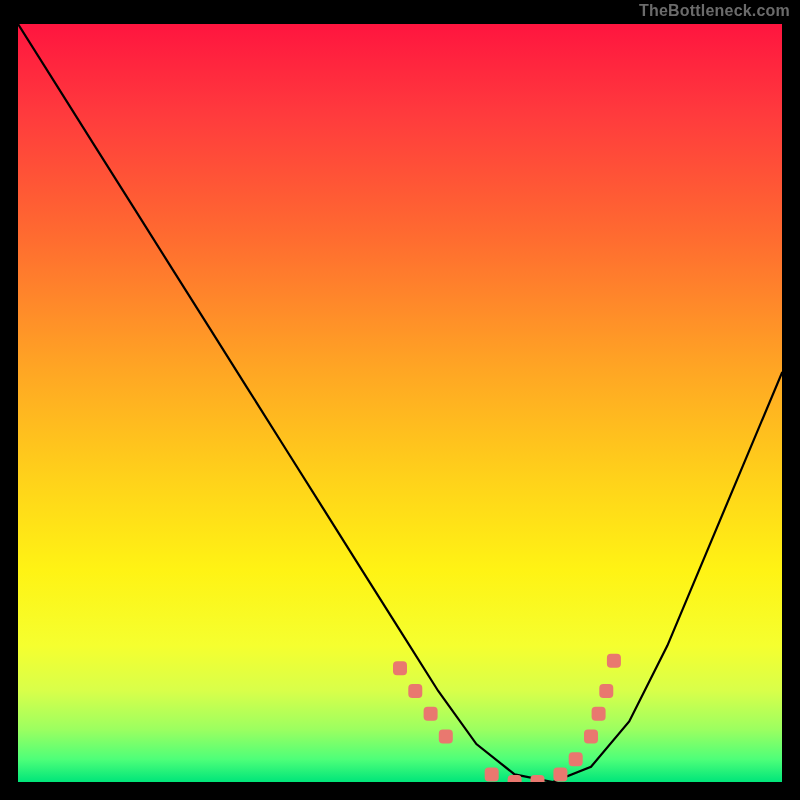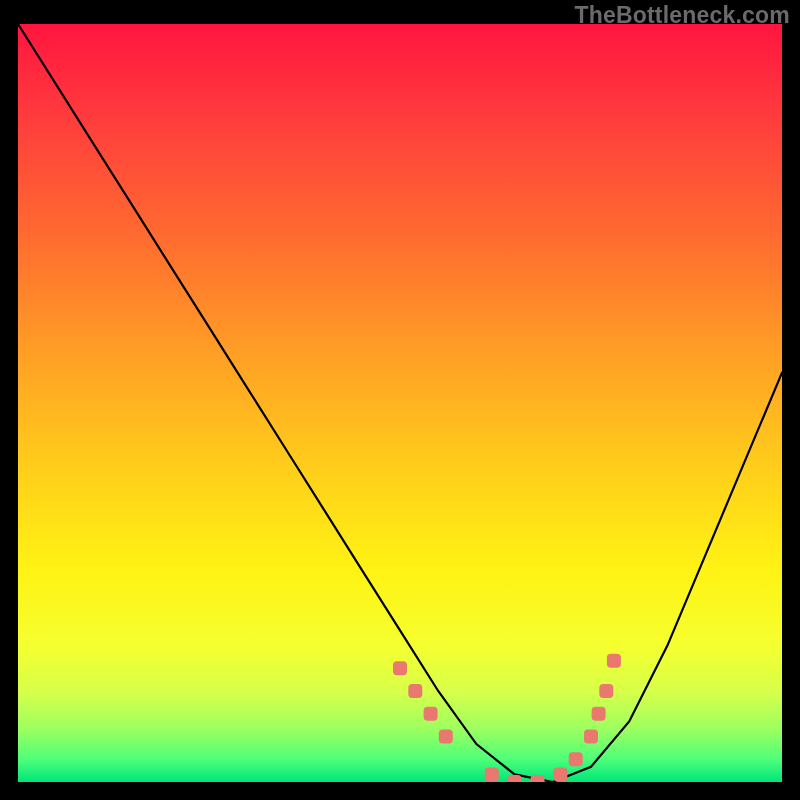--- a/index.html
+++ b/index.html
@@ -43,21 +43,21 @@
     top: 0;
     width: 764px;
     height: 758px;
     pointer-events: none;
   }
   .watermark {
     position: absolute;
     top: 2px;
     right: 10px;
     font-family: Arial, Helvetica, sans-serif;
-    font-size: 23px;
+    font-size: 16px;
     font-weight: 600;
     color: #6b6b6b;
     letter-spacing: 0.2px;
   }
 </style>
 </head>
 <body>
 
 <div class="frame">
 

